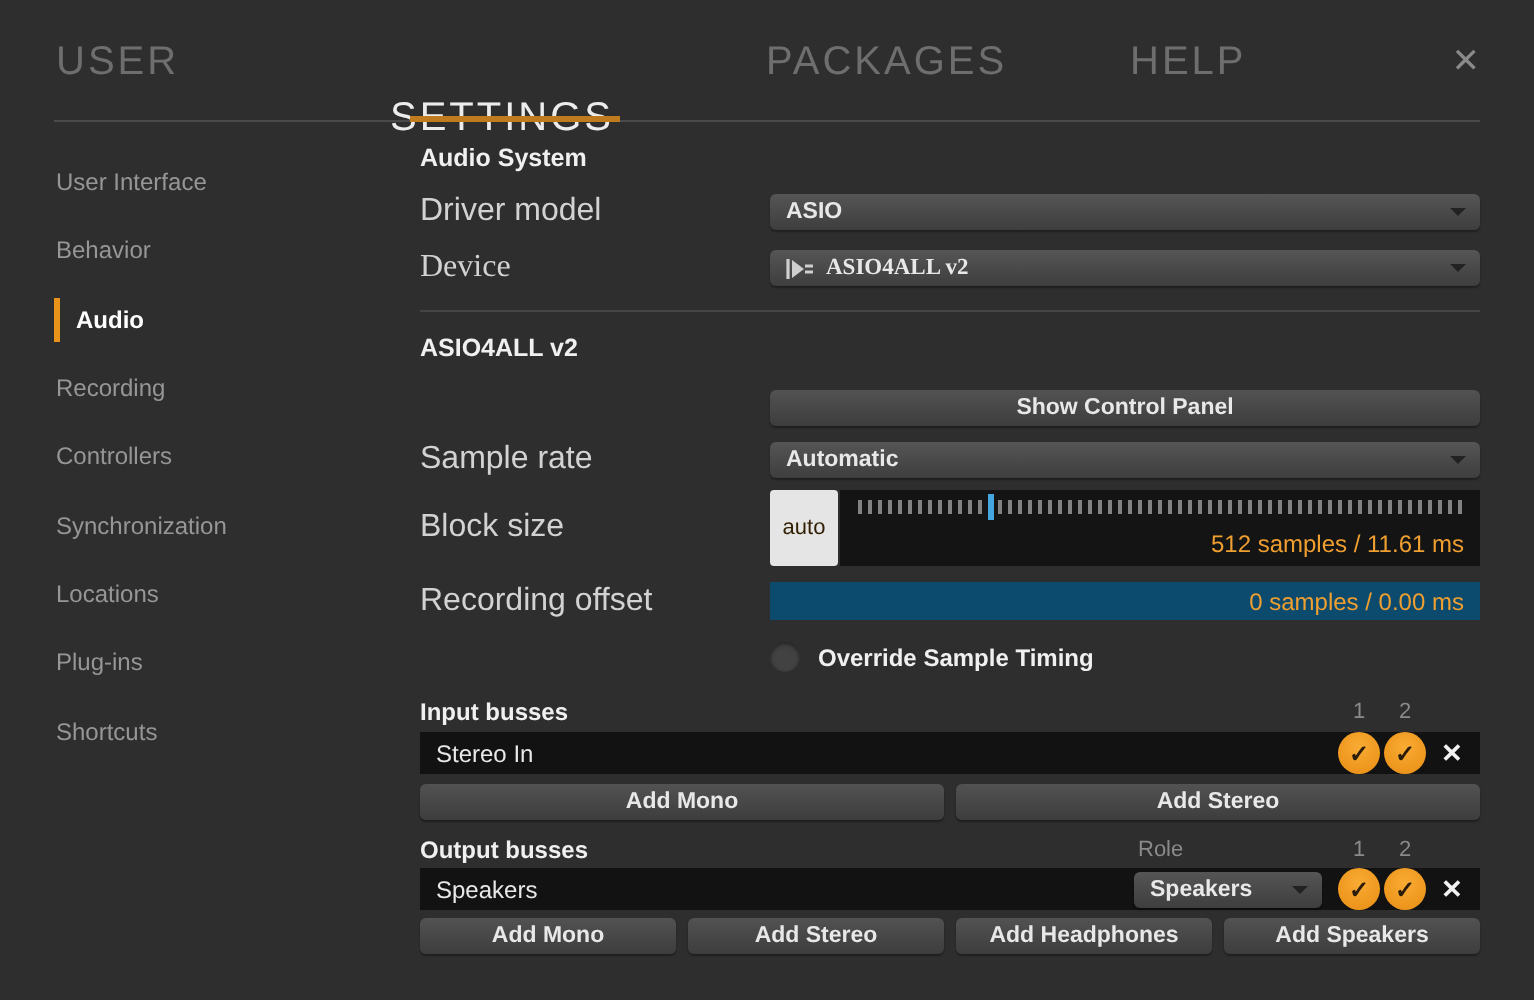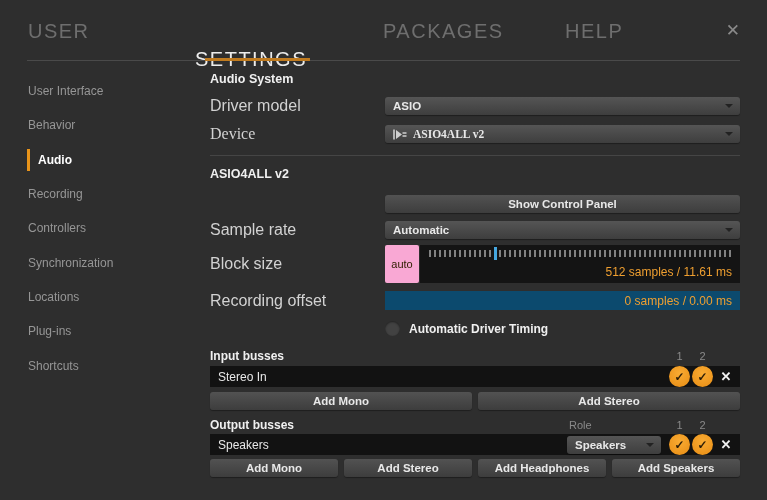--- a/index.html
+++ b/index.html
@@ -52,21 +52,21 @@
 
   .btn{ height:18px; border-radius:3px; background:linear-gradient(#525252,#3d3d3d);
         box-shadow:0 1px 1px rgba(0,0,0,.35);
         display:flex; align-items:center; justify-content:center;
         font-size:11.5px; font-weight:600; color:#e8e8e8; }
 
   .divider{ height:1px; background:#454545; }
 
   
   .blocksize{ display:flex; height:38px; }
-  .auto-btn{ width:34px; height:38px; background:#f9a8d4; border-radius:2px;
+  .auto-btn{ width:34px; height:38px; background:#e5e5e5; border-radius:2px;
              color:#332105; font-size:11px; display:flex; align-items:center;
              justify-content:center; flex:none; }
   .slider{ position:relative; flex:1; height:38px; background:#141414;
            margin-left:1px; }
   .ticks{ position:absolute; left:9px; right:6px; top:5px; height:7px;
           background:repeating-linear-gradient(to right,#828282 0px,#828282 2px,transparent 2px,transparent 5px); }
   .marker{ position:absolute; top:2px; width:3px; height:13px; background:#45a7e0; }
   .slider-value{ position:absolute; right:8px; bottom:4px; font-size:12px;
                  color:#ef9f30; }
 
@@ -218,21 +218,21 @@
       <div class="lbl">Recording offset</div>
       <div class="ctl offset-field">
         <span>0 samples / 0.00 ms</span>
       </div>
     </div>
 
     <div class="row mt-ov">
       <div class="lbl"></div>
       <div class="ctl toggle-row">
         <span class="toggle-circle"></span>
-        <span class="toggle-label">Automatic Driver Timing</span>
+        <span class="toggle-label">Override Sample Timing</span>
       </div>
     </div>
 
     <div class="bus-header mt-ib">
       <div class="title">Input busses</div>
       <div class="col-num first">1</div>
       <div class="col-num">2</div>
       <div class="head-spacer"></div>
     </div>
 

